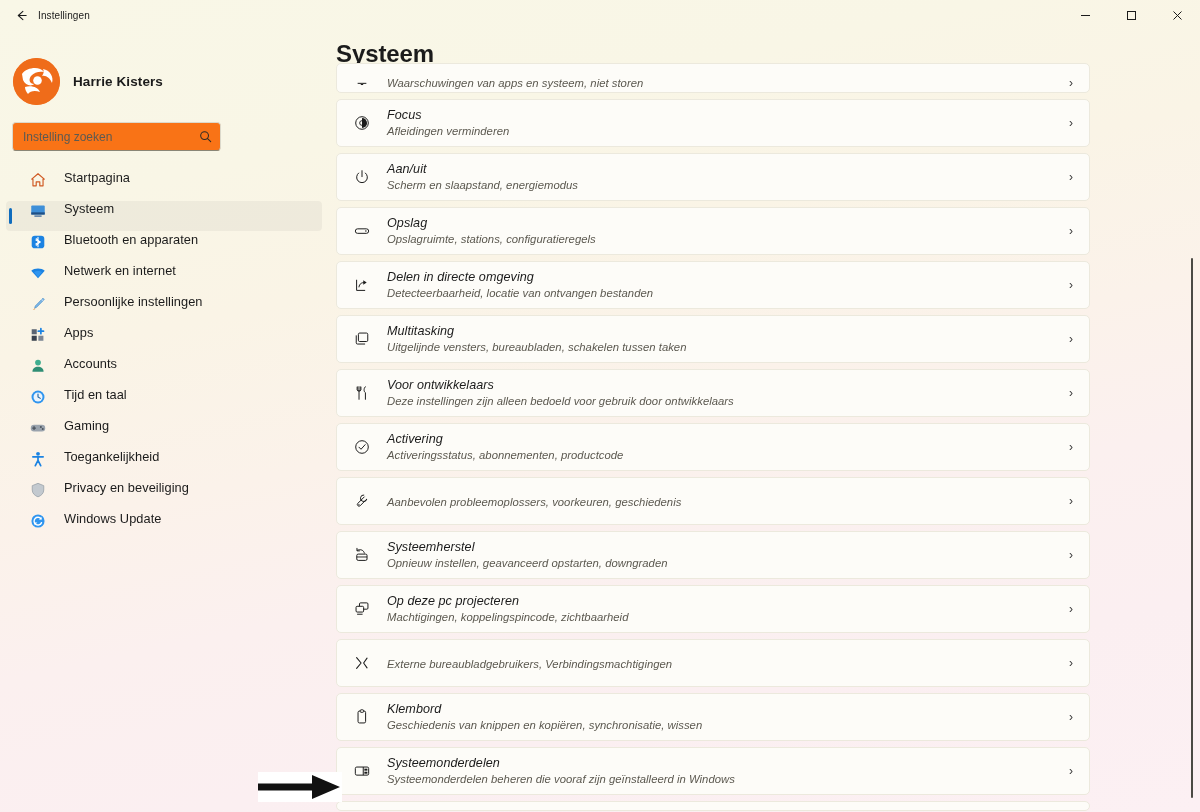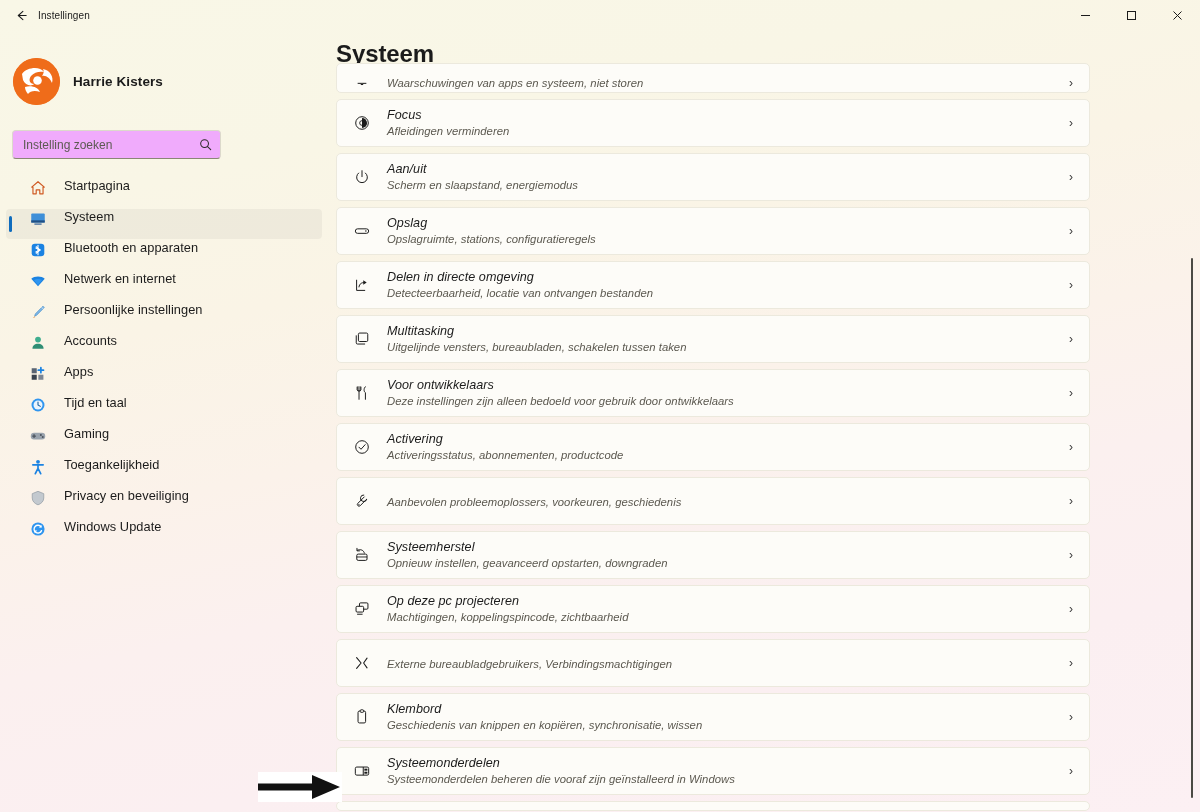--- a/index.html
+++ b/index.html
@@ -85,24 +85,24 @@
 
   .profile-name {
     margin-left: 13px;
     font-size: 13.5px;
     font-weight: bold;
     color: #1b1b1b;
     letter-spacing: 0.1px;
   }
 
   .search-wrap {
-    margin: 24px 0 0 12px;
+    margin: 16px 0 0 12px;
     width: 209px;
     height: 29px;
-    background: #f0abfc;
+    background: #f97316;
     border: 1px solid #dcd9cb;
     border-bottom: 1.6px solid #8a8676;
     border-radius: 4px;
     display: flex;
     align-items: center;
     padding: 0 8px 0 10px;
   }
   .search-input {
     flex: 1;
     border: none;
@@ -369,37 +369,37 @@
           <path d="M6.3 14.7 L4.2 16.6 L6.8 15.8 Z" fill="#e88f3c"></path>
           <path d="M14.1 4.9 L15.6 6.4" stroke="#ffffff" stroke-width="0.9"></path>
         </svg>
       </span>
       <span class="nav-label">Persoonlijke instellingen</span>
     </div>
 
     <div class="nav-item" style="margin-bottom:1px;">
       <span class="nav-icon">
         <svg width="18" height="18" viewBox="0 0 20 20">
-          <circle cx="10" cy="6.2" r="3.2" fill="#3fae8f"></circle>
-          <path d="M3.8 16.4 C3.8 12.6, 6.6 10.8, 10 10.8 C13.4 10.8, 16.2 12.6, 16.2 16.4 Z" fill="#2f8e74"></path>
-        </svg>
-      </span>
-      <span class="nav-label">Accounts</span>
-    </div>
-
-    <div class="nav-item" style="margin-bottom:1px;">
-      <span class="nav-icon">
-        <svg width="18" height="18" viewBox="0 0 20 20">
           <rect x="3" y="3.6" width="5.6" height="5.6" fill="#5a6472"></rect>
           <rect x="3" y="10.8" width="5.6" height="5.6" fill="#39424e"></rect>
           <rect x="10.4" y="10.8" width="5.6" height="5.6" fill="#7c8694"></rect>
           <path d="M13.2 2.8 L13.2 8.6 M10.3 5.7 L16.1 5.7" stroke="#1b83e2" stroke-width="1.9" stroke-linecap="round"></path>
         </svg>
       </span>
       <span class="nav-label">Apps</span>
+    </div>
+
+    <div class="nav-item" style="margin-bottom:1px;">
+      <span class="nav-icon">
+        <svg width="18" height="18" viewBox="0 0 20 20">
+          <circle cx="10" cy="6.2" r="3.2" fill="#3fae8f"></circle>
+          <path d="M3.8 16.4 C3.8 12.6, 6.6 10.8, 10 10.8 C13.4 10.8, 16.2 12.6, 16.2 16.4 Z" fill="#2f8e74"></path>
+        </svg>
+      </span>
+      <span class="nav-label">Accounts</span>
     </div>
 
     <div class="nav-item" style="margin-bottom:1px;">
       <span class="nav-icon">
         <svg width="18" height="18" viewBox="0 0 20 20">
           <circle cx="10" cy="10" r="7.2" fill="#2f95ef"></circle>
           <circle cx="10" cy="10" r="5" fill="#eaf4fd"></circle>
           <path d="M10 6.6 L10 10 L12.6 11.5" stroke="#1a5e9c" stroke-width="1.2" fill="none" stroke-linecap="round"></path>
         </svg>
       </span>

